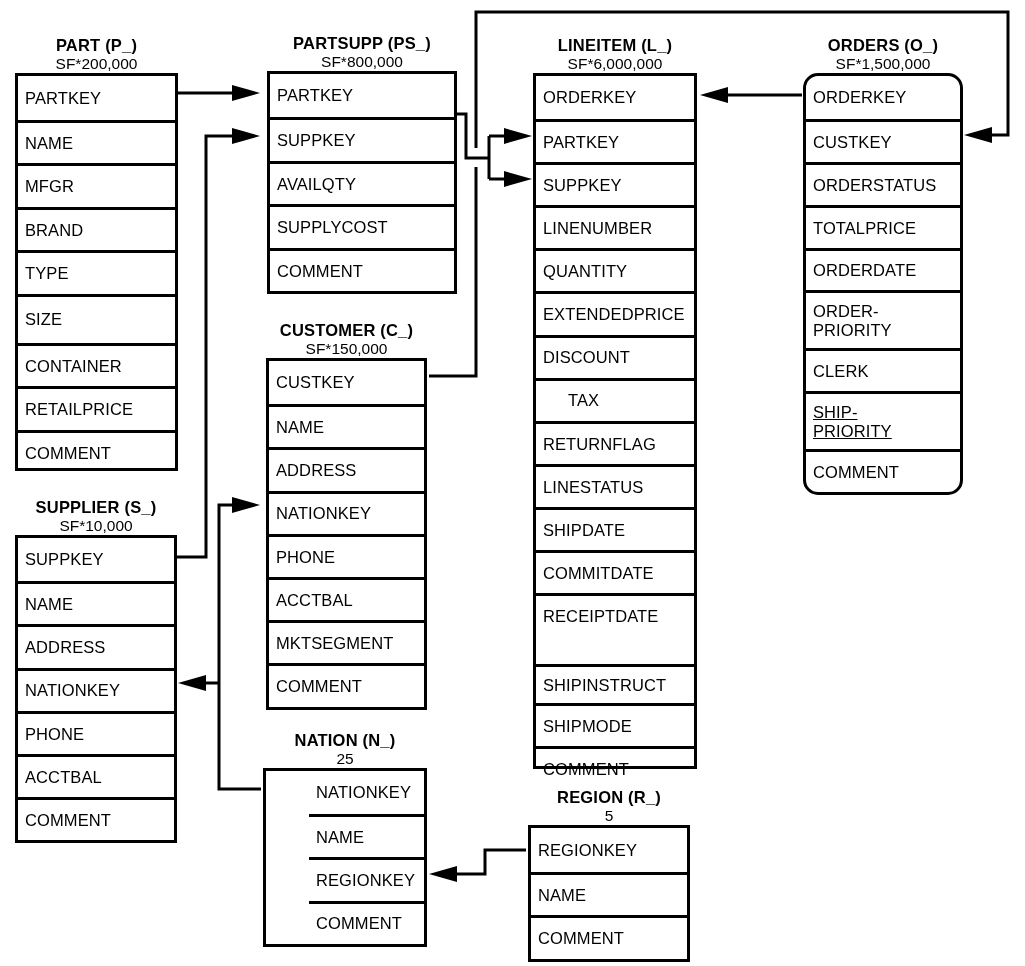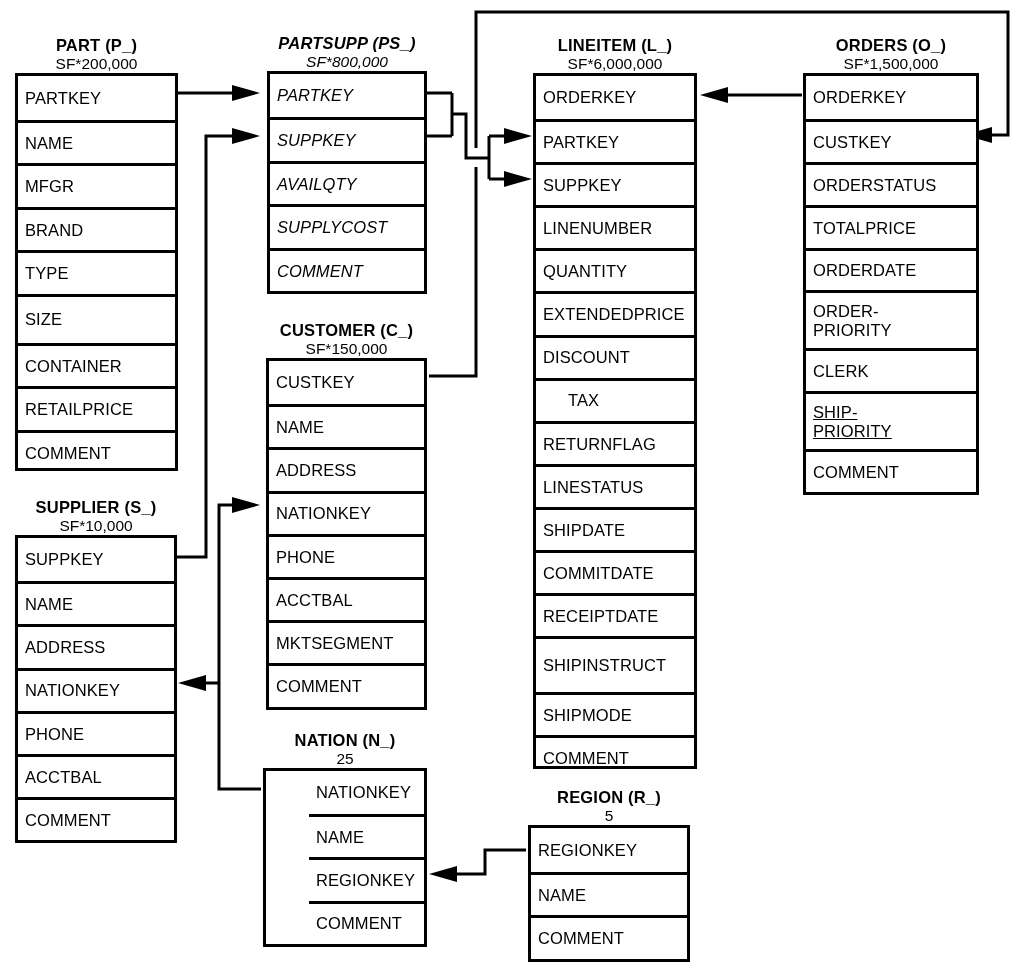--- a/index.html
+++ b/index.html
@@ -117,21 +117,21 @@
         <div class="field" style="height: 43.5px;">PARTKEY</div>
         <div class="field" style="height: 43.5px;">NAME</div>
         <div class="field" style="height: 43.5px;">MFGR</div>
         <div class="field" style="height: 43.5px;">BRAND</div>
         <div class="field" style="height: 43.5px;">TYPE</div>
         <div class="field" style="height: 49px;">SIZE</div>
         <div class="field" style="height: 43.5px;">CONTAINER</div>
         <div class="field" style="height: 43.5px;">RETAILPRICE</div>
         <div class="field" style="height: 43.5px;">COMMENT</div>
       </div>
-      <div class="tbl" style="left: 267px; top: 71px; width: 160px; height: 223px; font-style: italic;">
+      <div class="tbl" style="left: 267px; top: 71px; width: 190px; height: 223px;">
         <div class="tbl-head">
           <div class="tbl-title">PARTSUPP (PS_)</div>
           <div class="tbl-card">SF*800,000</div>
         </div>
         <div class="field" style="height: 43.4px;">PARTKEY</div>
         <div class="field" style="height: 43.4px;">SUPPKEY</div>
         <div class="field" style="height: 43.4px;">AVAILQTY</div>
         <div class="field" style="height: 43.4px;">SUPPLYCOST</div>
         <div class="field" style="height: 43.4px;">COMMENT</div>
       </div>
@@ -146,25 +146,25 @@
         <div class="field" style="height: 43.1px;">LINENUMBER</div>
         <div class="field" style="height: 43.1px;">QUANTITY</div>
         <div class="field" style="height: 43.1px;">EXTENDEDPRICE</div>
         <div class="field" style="height: 43.1px;">DISCOUNT</div>
         <div class="field" style="height: 43.1px; padding-left: 32px;">TAX</div>
         <div class="field" style="height: 43.1px;">RETURNFLAG</div>
         <div class="field" style="height: 43.1px;">LINESTATUS</div>
         <div class="field" style="height: 43.1px;">SHIPDATE</div>
         <div class="field" style="height: 43.1px;">COMMITDATE</div>
         <div class="field" style="height: 43.1px;">RECEIPTDATE</div>
-        <div class="field" style="height: 56px;">SHIPINSTRUCT</div>
+        <div class="field" style="height: 39px; margin-top: 28px;">SHIPINSTRUCT</div>
         <div class="field" style="height: 43.1px;">SHIPMODE</div>
         <div class="field" style="height: 43.1px;">COMMENT</div>
       </div>
-      <div class="tbl" style="left: 803px; top: 73px; width: 176px; height: 422px;">
+      <div class="tbl" style="left: 803px; top: 73px; width: 160px; height: 422px; border-radius: 15px;">
         <div class="tbl-head">
           <div class="tbl-title">ORDERS (O_)</div>
           <div class="tbl-card">SF*1,500,000</div>
         </div>
         <div class="field" style="height: 43px;">ORDERKEY</div>
         <div class="field" style="height: 43px;">CUSTKEY</div>
         <div class="field" style="height: 43px;">ORDERSTATUS</div>
         <div class="field" style="height: 43px;">TOTALPRICE</div>
         <div class="field" style="height: 42px;">ORDERDATE</div>
         <div class="field" style="height: 58px;">ORDER-

